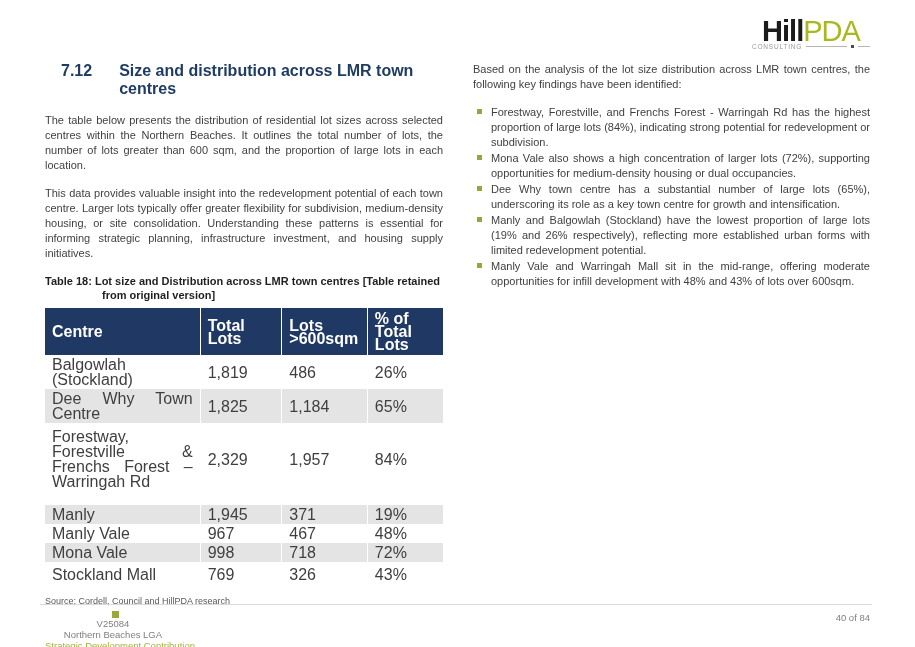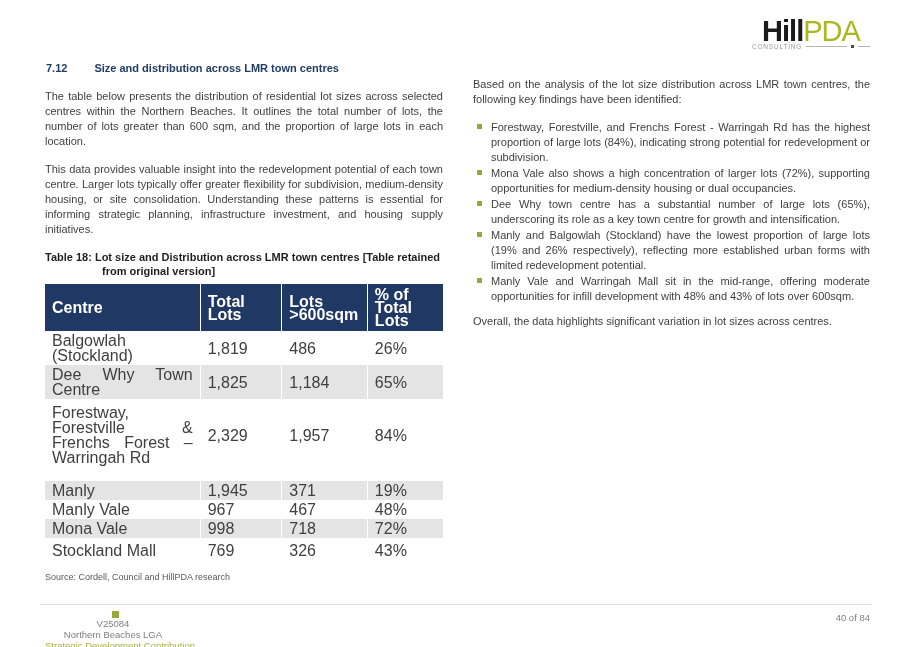--- a/index.html
+++ b/index.html
@@ -14,23 +14,23 @@
   .logo-hill { font-weight:bold; color:#1b1b1b; }
   .logo-pda { font-weight:normal; color:#a9b821; }
   .logo-sub { display:flex; align-items:center; gap:4px; margin-top:-3px; }
   .logo-tagline { font-size:6.5px; color:#9a9a9a; letter-spacing:0.8px; }
   .logo-line { height:1px; background:#b5b5b5; flex:1; }
   .logo-line-end { height:1px; background:#b5b5b5; width:12px; }
   .logo-square { width:3px; height:3px; background:#4a4a4a; }
 
   
   .col-left  { position:absolute; left:45px;  top:62px; width:398px; }
-  .col-right { position:absolute; left:473px; top:77px; width:397px; }
+  .col-right { position:absolute; left:473px; top:62px; width:397px; }
 
-  .section-heading { display:flex; gap:27px; color:#1f3c64; font-size:11px; font-weight:bold; margin:0 0 15px 1px; }
+  .section-heading { display:flex; gap:27px; color:#1f3c64; font-size:16px; font-weight:bold; margin:0 0 15px 16px; }
   .body-para { font-size:11px; line-height:15px; text-align:justify; margin:0 0 13px 0; color:#3f3f3f; }
 
   .table-caption { font-size:11px; font-weight:bold; color:#1f1f1f; line-height:14px;
                    padding-left:57px; text-indent:-57px; margin:0 0 6px 0; }
 
   
   table.lot-table { border-collapse:collapse; width:100%; font-size:16px; table-layout:fixed; }
   .lot-table th {
     background:#1f3864; color:#ffffff; text-align:left; font-weight:bold;
     padding:4px 7px; border-left:1px solid #ffffff; line-height:13px;
@@ -156,21 +156,20 @@
 
   <div class="col-right">
     <p class="body-para">Based on the analysis of the lot size distribution across LMR town centres, the following key findings have been identified:</p>
     <ul class="bullets" id="findings-list">
         <li><span class="bullet-square"></span><span>Forestway, Forestville, and Frenchs Forest - Warringah Rd has the highest proportion of large lots (84%), indicating strong potential for redevelopment or subdivision.</span></li>
         <li><span class="bullet-square"></span><span>Mona Vale also shows a high concentration of larger lots (72%), supporting opportunities for medium-density housing or dual occupancies.</span></li>
         <li><span class="bullet-square"></span><span>Dee Why town centre has a substantial number of large lots (65%), underscoring its role as a key town centre for growth and intensification.</span></li>
         <li><span class="bullet-square"></span><span>Manly and Balgowlah (Stockland) have the lowest proportion of large lots (19% and 26% respectively), reflecting more established urban forms with limited redevelopment potential.</span></li>
         <li><span class="bullet-square"></span><span>Manly Vale and Warringah Mall sit in the mid-range, offering moderate opportunities for infill development with 48% and 43% of lots over 600sqm.</span></li>
       </ul>
-    <p class="body-para closing-para">Overall, the data highlights significant variation in lot sizes across centres.</p>
   </div>
 
   <div class="footer-rule"></div>
   <div class="footer">
     <span class="footer-square"></span>
     <span class="footer-code">V25084</span>
     <span class="footer-lga">Northern Beaches LGA</span>
     <span class="footer-project">Strategic Development Contribution</span>
   </div>
   <div class="page-number">40 of 84</div>

